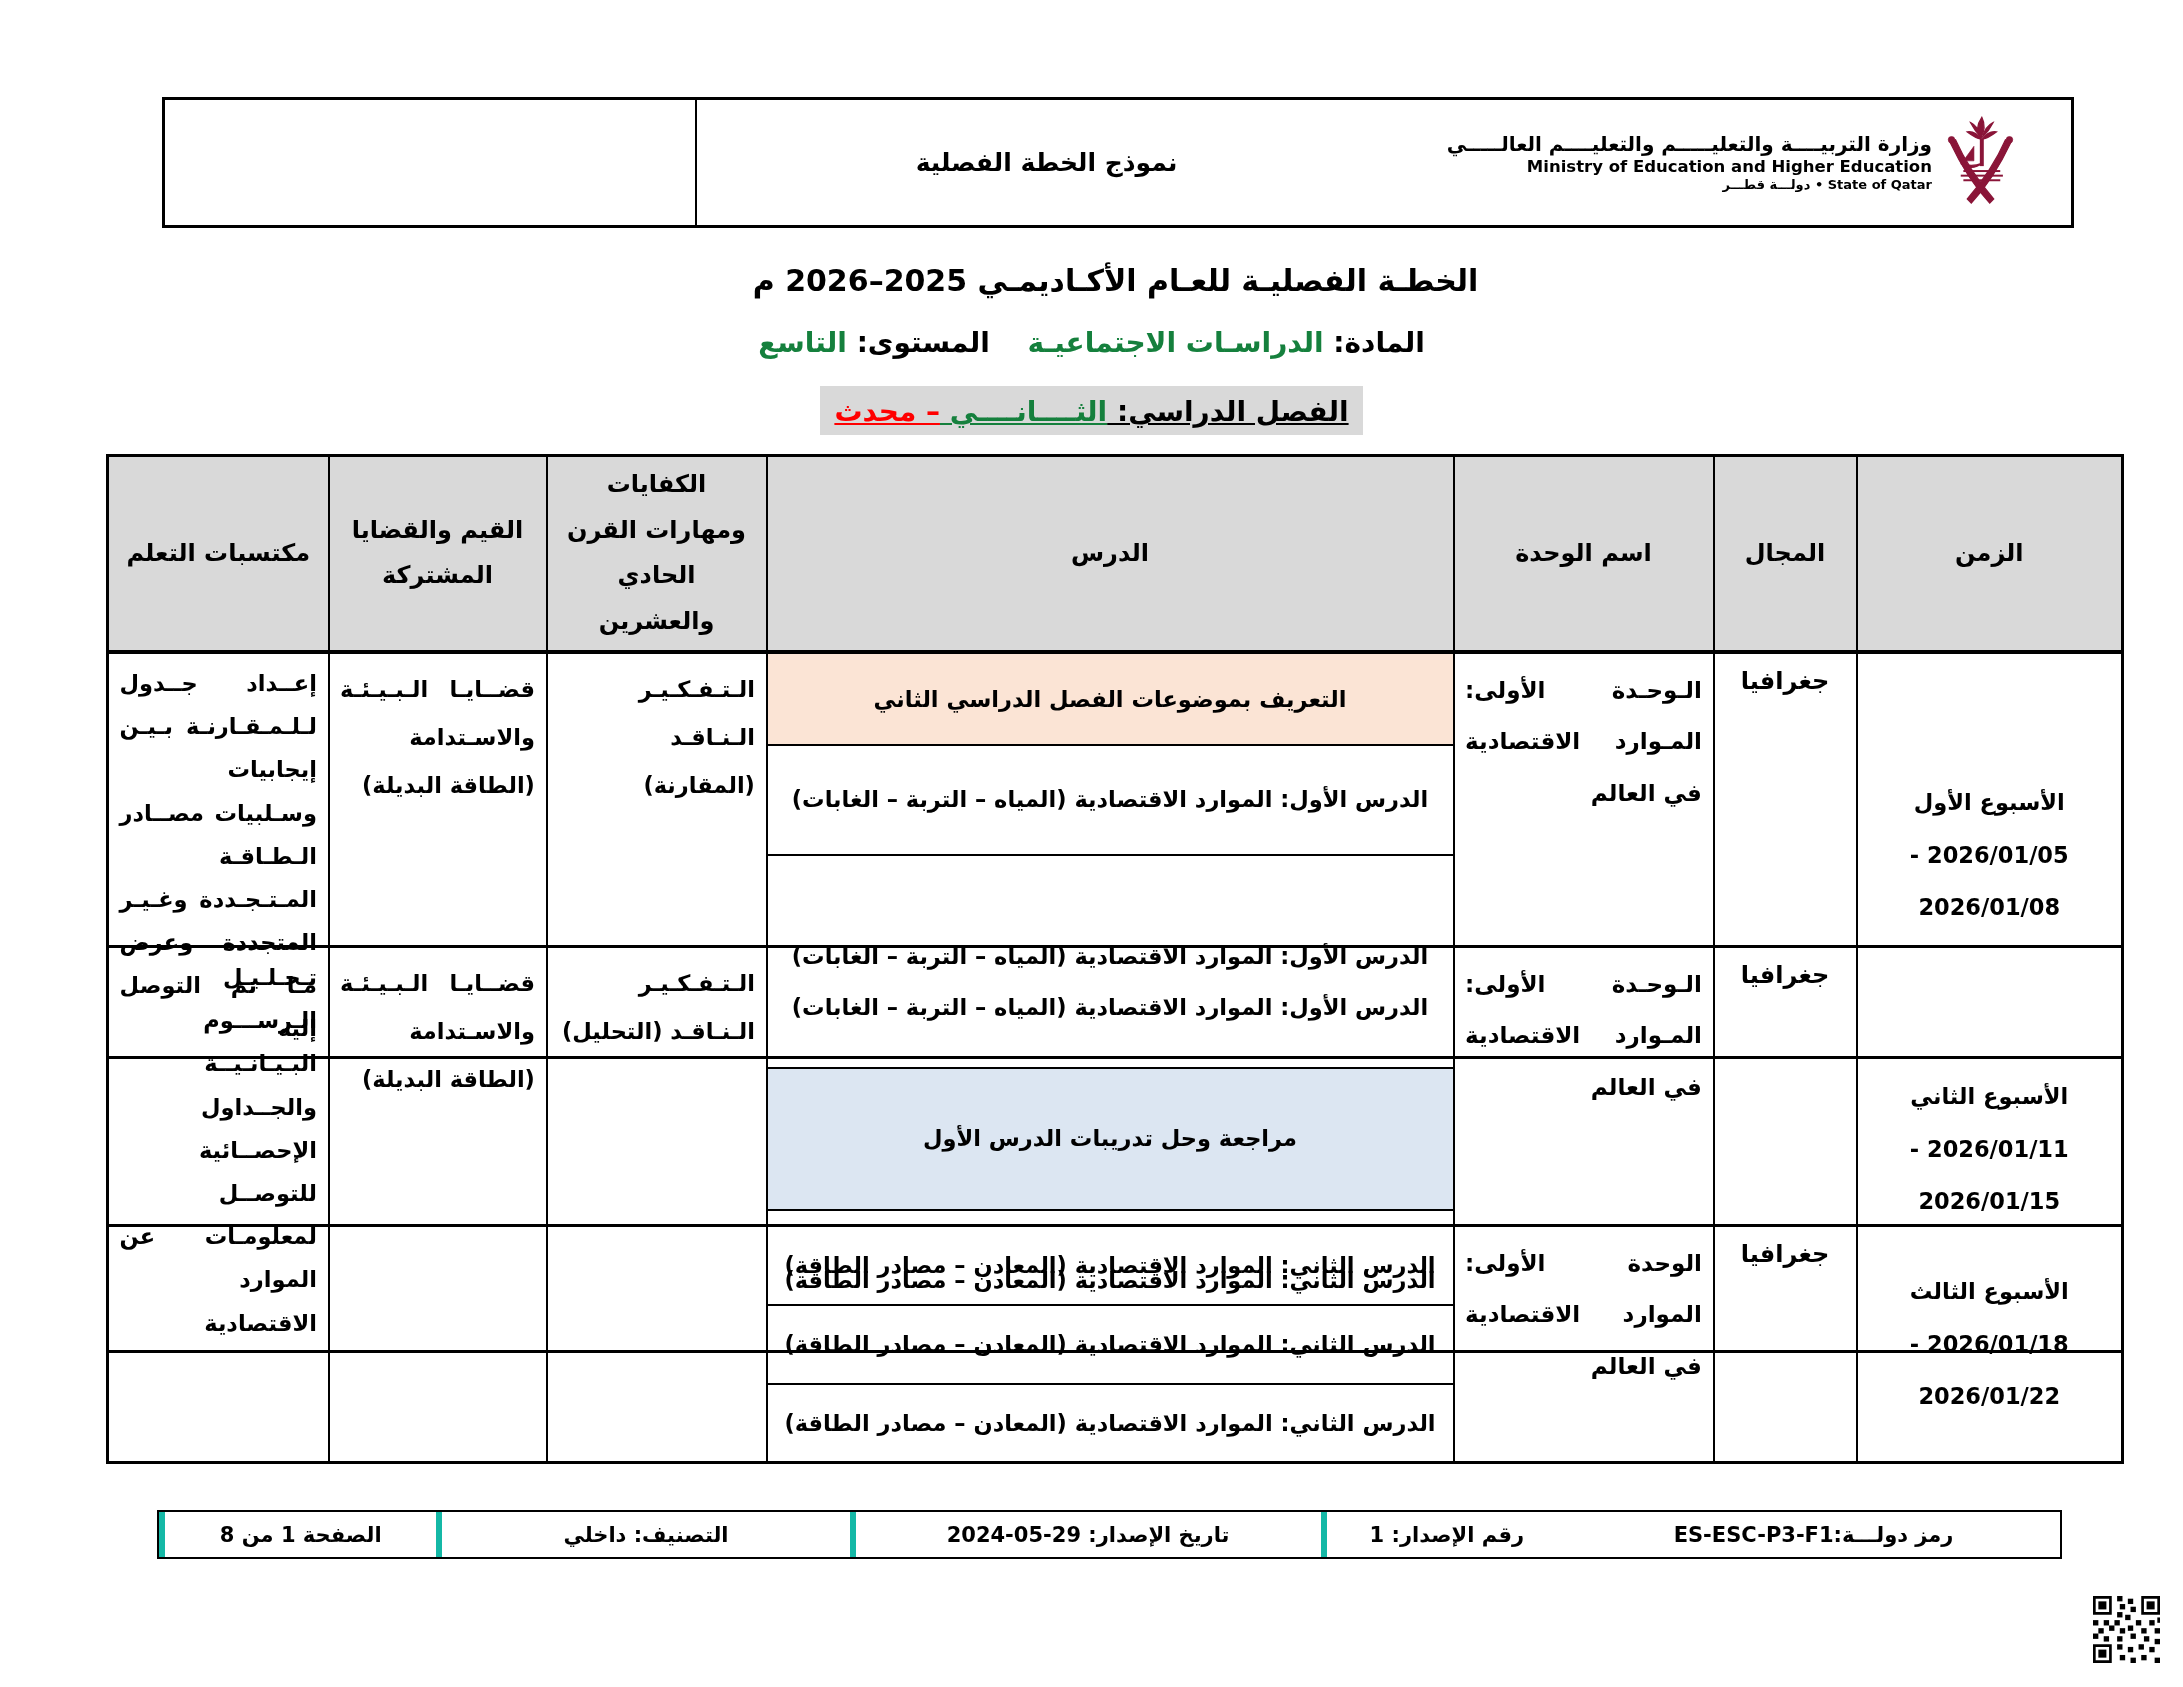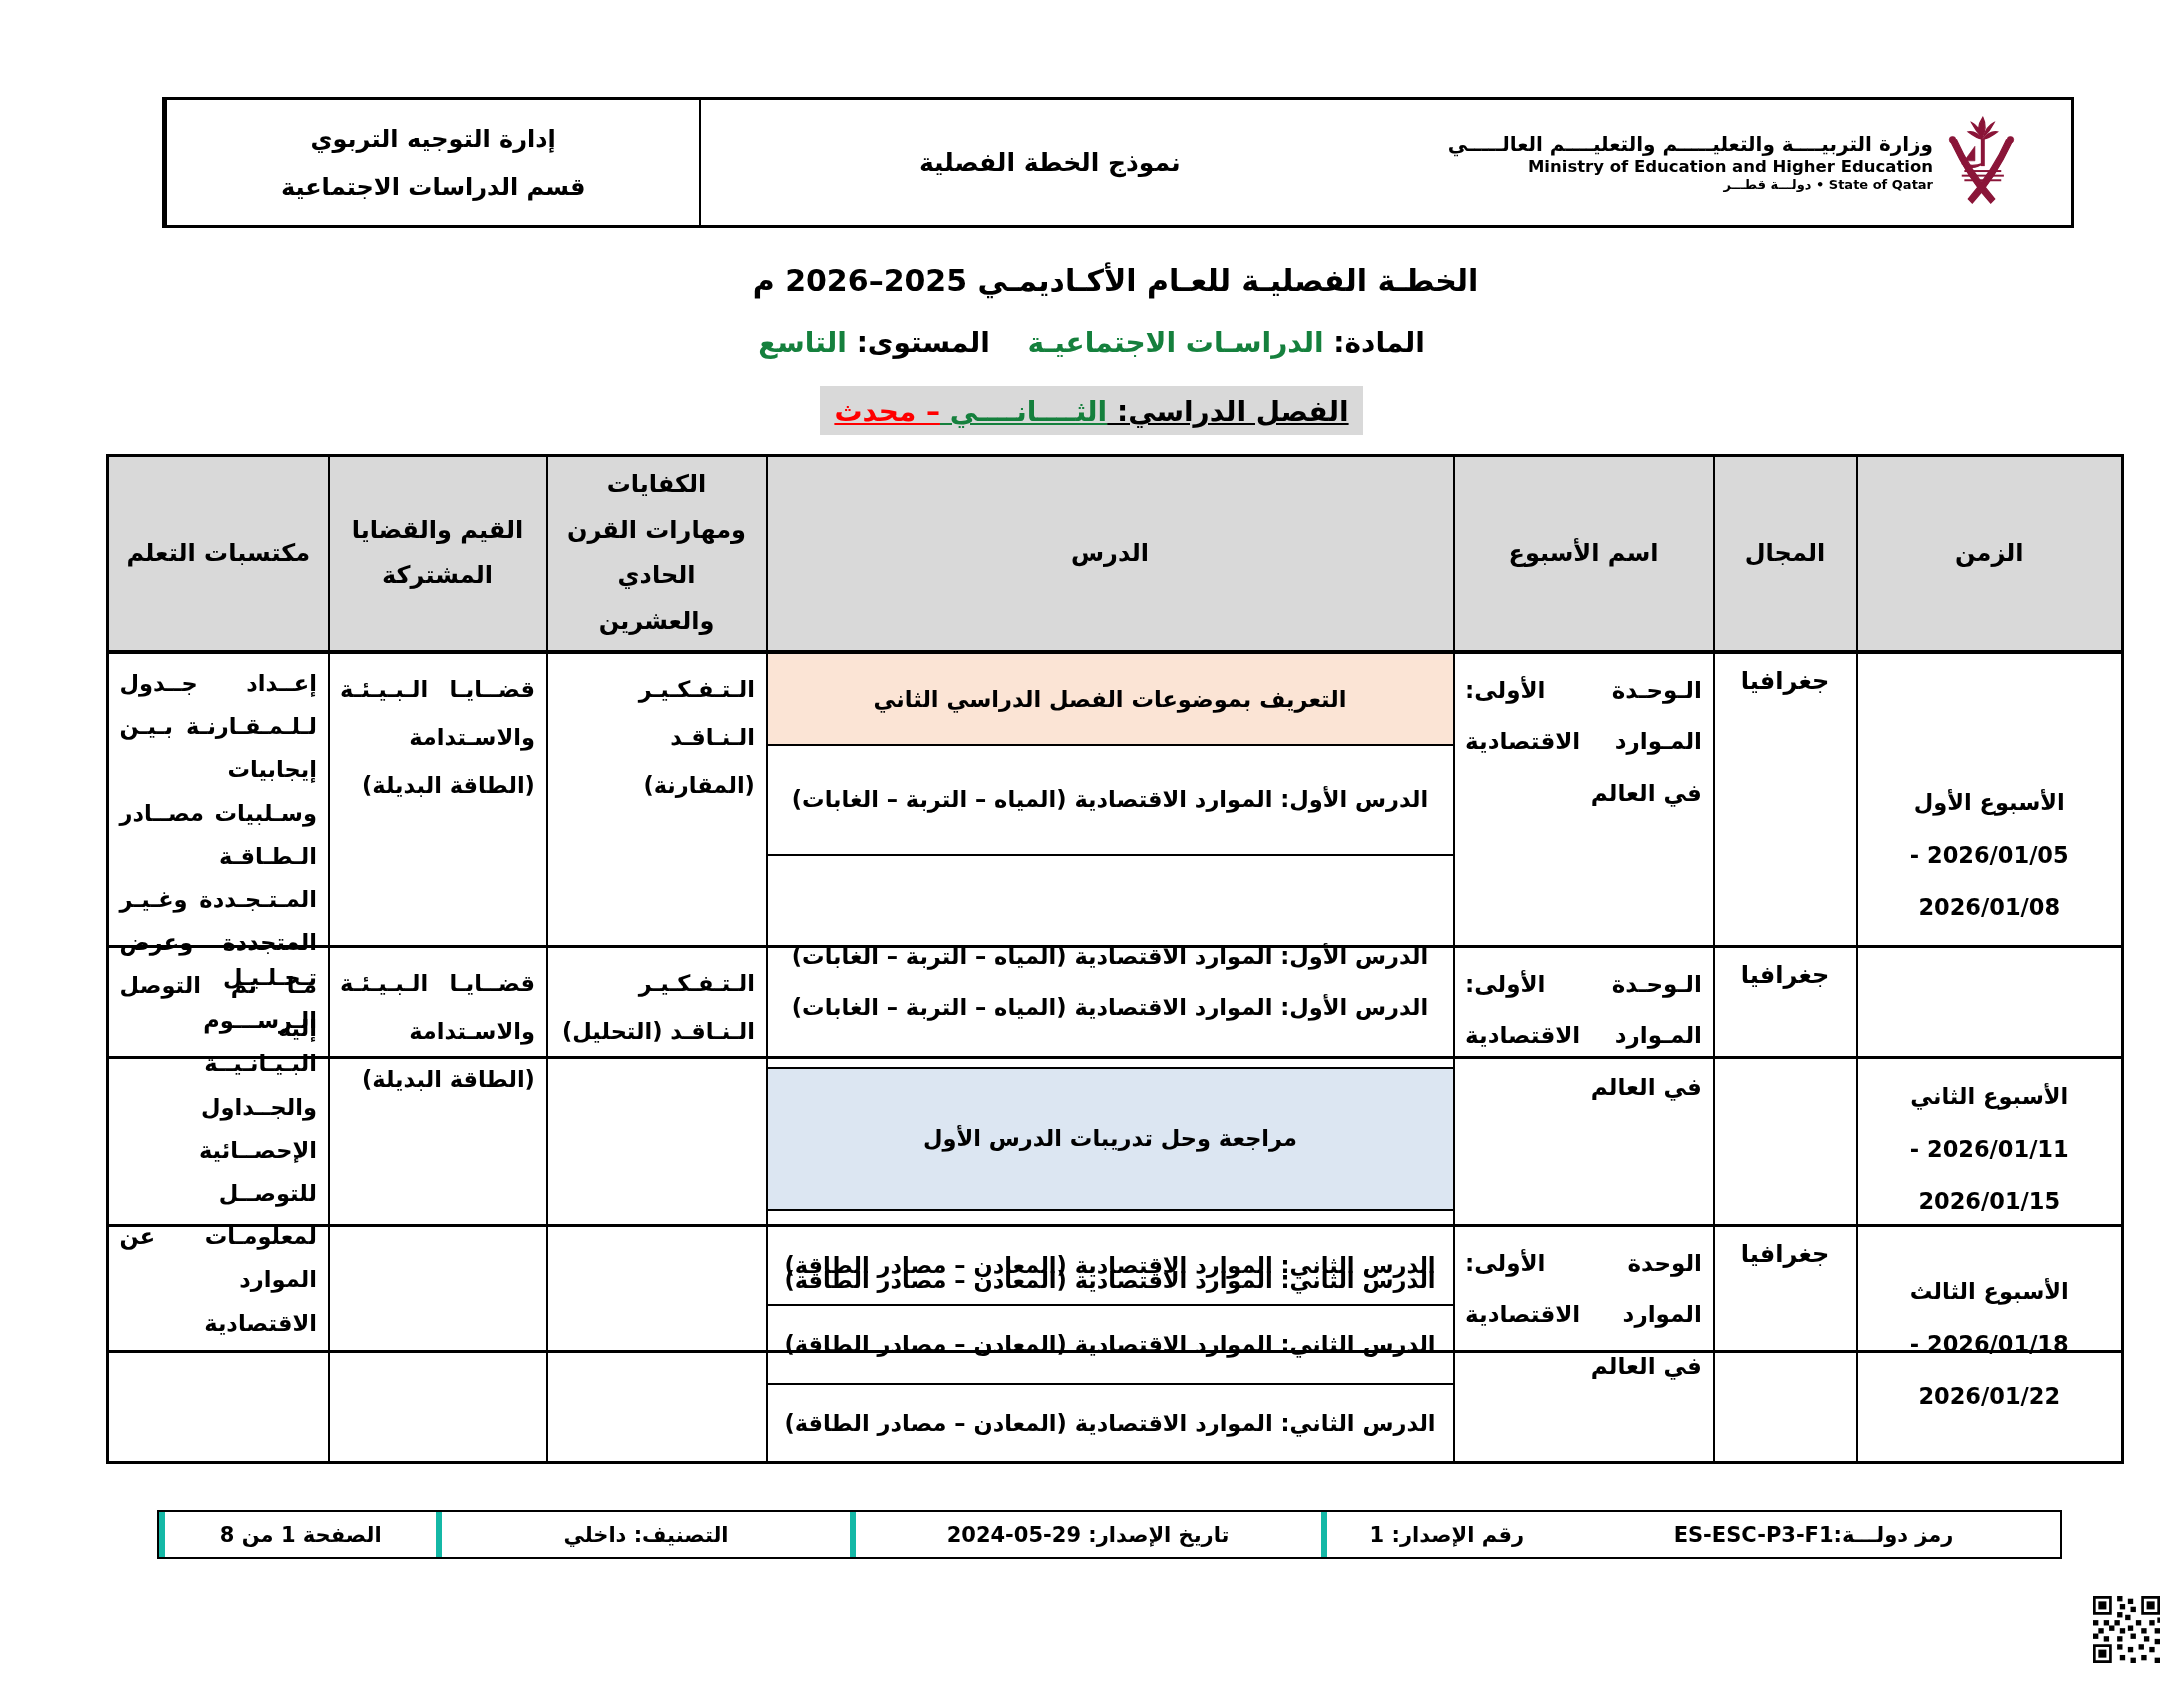--- a/index.html
+++ b/index.html
@@ -158,24 +158,20 @@
             <path d="M106 46 C90 80 72 110 46 138 L40 132 C64 104 84 74 98 42 Z" stroke-width="2"></path>
             <circle cx="16" cy="42" r="5"></circle>
             <circle cx="104" cy="42" r="5"></circle>
           </g>
         </svg>
       </span>
     </div>
   </div>
   <div class="form-title-cell hb-sep">
     <span>نموذج الخطة الفصلية</span>
-  </div>
-  <div class="dept-cell hb-sep">
-    <span>إدارة التوجيه التربوي</span>
-    <span>قسم الدراسات الاجتماعية</span>
   </div>
 </div>
 
 <div class="title-line title-1">الخطـة الفصليـة للعـام الأكـاديمـي 2025–2026 م</div>
 
 <div class="title-line title-2">
   <span>المادة: </span><span class="accent gap-left">الدراسـات الاجتماعيـة</span>
   <span>المستوى: </span><span class="accent">التاسع</span>
 </div>
 
@@ -192,21 +188,21 @@
       <col style="width:260px">
     <col style="width:687px">
       <col style="width:220px">
       <col style="width:218px">
       <col style="width:221px">
   </colgroup>
   <tbody>
       <tr>
     <th>الزمن</th>
     <th>المجال</th>
-    <th>اسم الأسبوع</th>
+    <th>اسم الوحدة</th>
     <th>الدرس</th>
     <th>الكفايات ومهارات القرن الحادي والعشرين</th>
     <th>القيم والقضايا المشتركة</th>
     <th>مكتسبات التعلم</th>
   </tr>
   <tr>
     <td class="cell-time" rowspan="3">
       <div>الأسبوع الأول</div>
       <div>2026/01/05 -</div>
       <div>2026/01/08</div>

